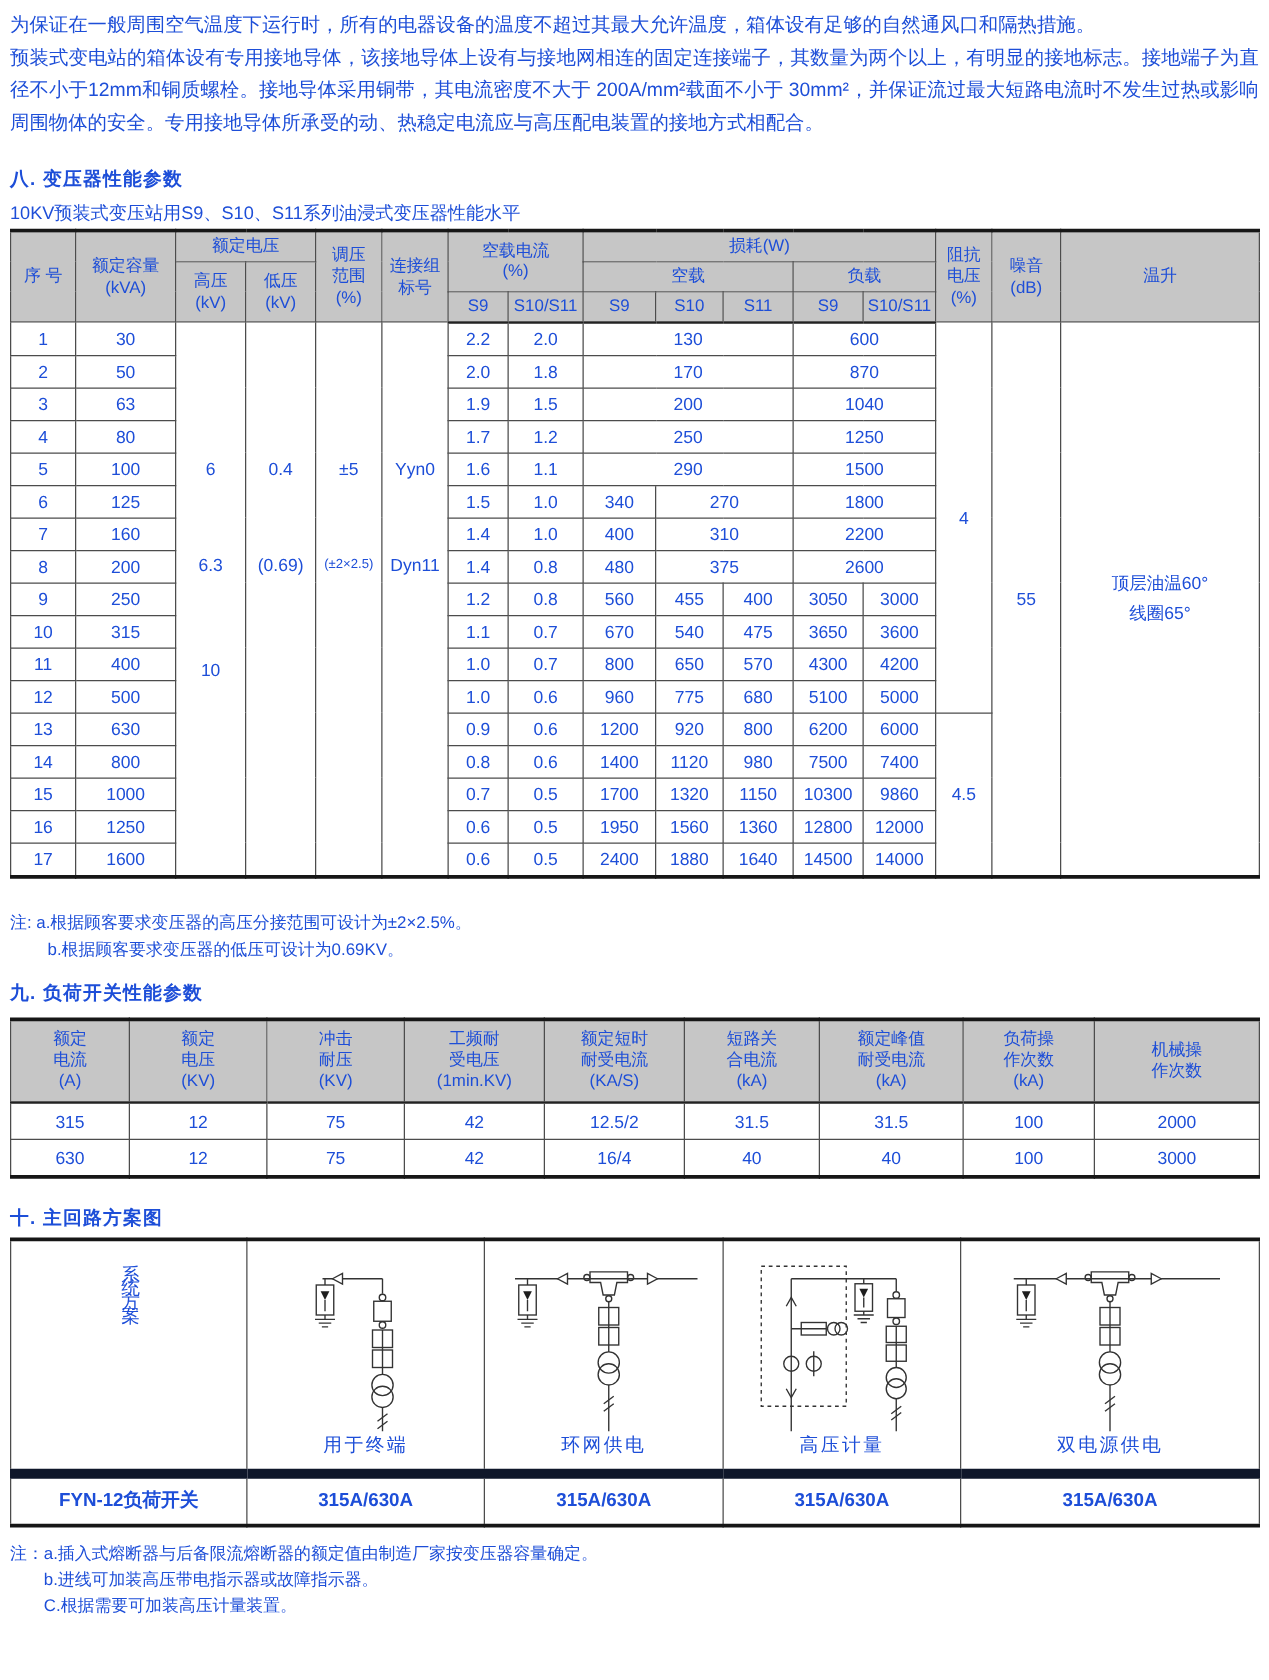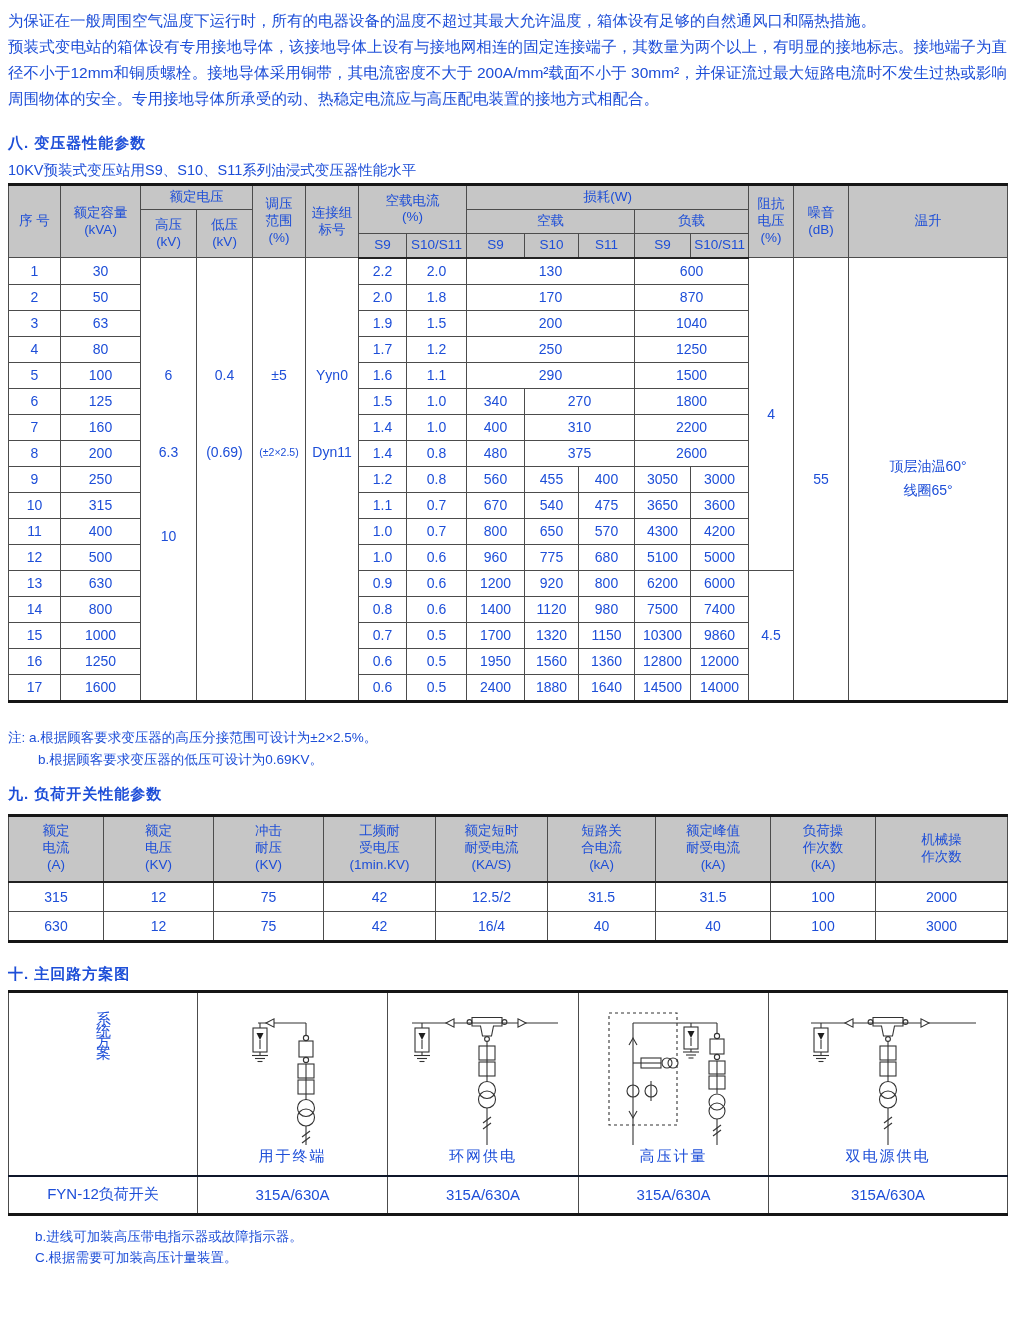--- a/index.html
+++ b/index.html
@@ -34,21 +34,21 @@
   .notes10 div{font-size:13.5px;line-height:21px;}
   .notes10 .ind{padding-left:27px;}
   
   .t9{margin-top:10px;}
   .t9 td{height:28px;font-size:14px;}
   .t9 tr:first-child th{border-bottom:2px solid #222;height:58px;}
   
   .t10{margin-top:6px;}
   .t10 th{height:26px;font-size:14.5px;letter-spacing:2px;}
   .t10 td{font-size:15px;}
-  .t10 .fynrow td{height:36px;border-top:2px solid #0f172a;}
+  .t10 .fynrow td{height:36px;border-top:8px solid #0f172a;font-weight:bold;}
   .diagcell{height:182px;}
   .dwrap{height:182px;display:flex;flex-direction:column;align-items:center;
          justify-content:space-between;padding:6px 0 9px 0;box-sizing:border-box;}
   .dlabel{font-size:15px;letter-spacing:2px;}
   .vtext{writing-mode:vertical-rl;letter-spacing:11px;font-size:15px;margin:0 auto;}
   
   .cd{stroke:#333;fill:none;stroke-width:1.1;}
   .cd .fl{fill:#1e1e1e;stroke:none;}
   .cd .wh{fill:#fff;stroke:#333;}
   .cd .dash{stroke-dasharray:3 3;}
@@ -572,17 +572,18 @@
       <td>FYN-12负荷开关</td>
       <td>315A/630A</td>
       <td>315A/630A</td>
       <td>315A/630A</td>
       <td>315A/630A</td>
     </tr>
     </tbody>
   </table>
 
   <div class="notes10">
+    <div>注：a.插入式熔断器与后备限流熔断器的额定值由制造厂家按变压器容量确定。</div>
     <div class="ind">b.进线可加装高压带电指示器或故障指示器。</div>
     <div class="ind">C.根据需要可加装高压计量装置。</div>
   </div>
 
 </div>
 
 </body></html>

